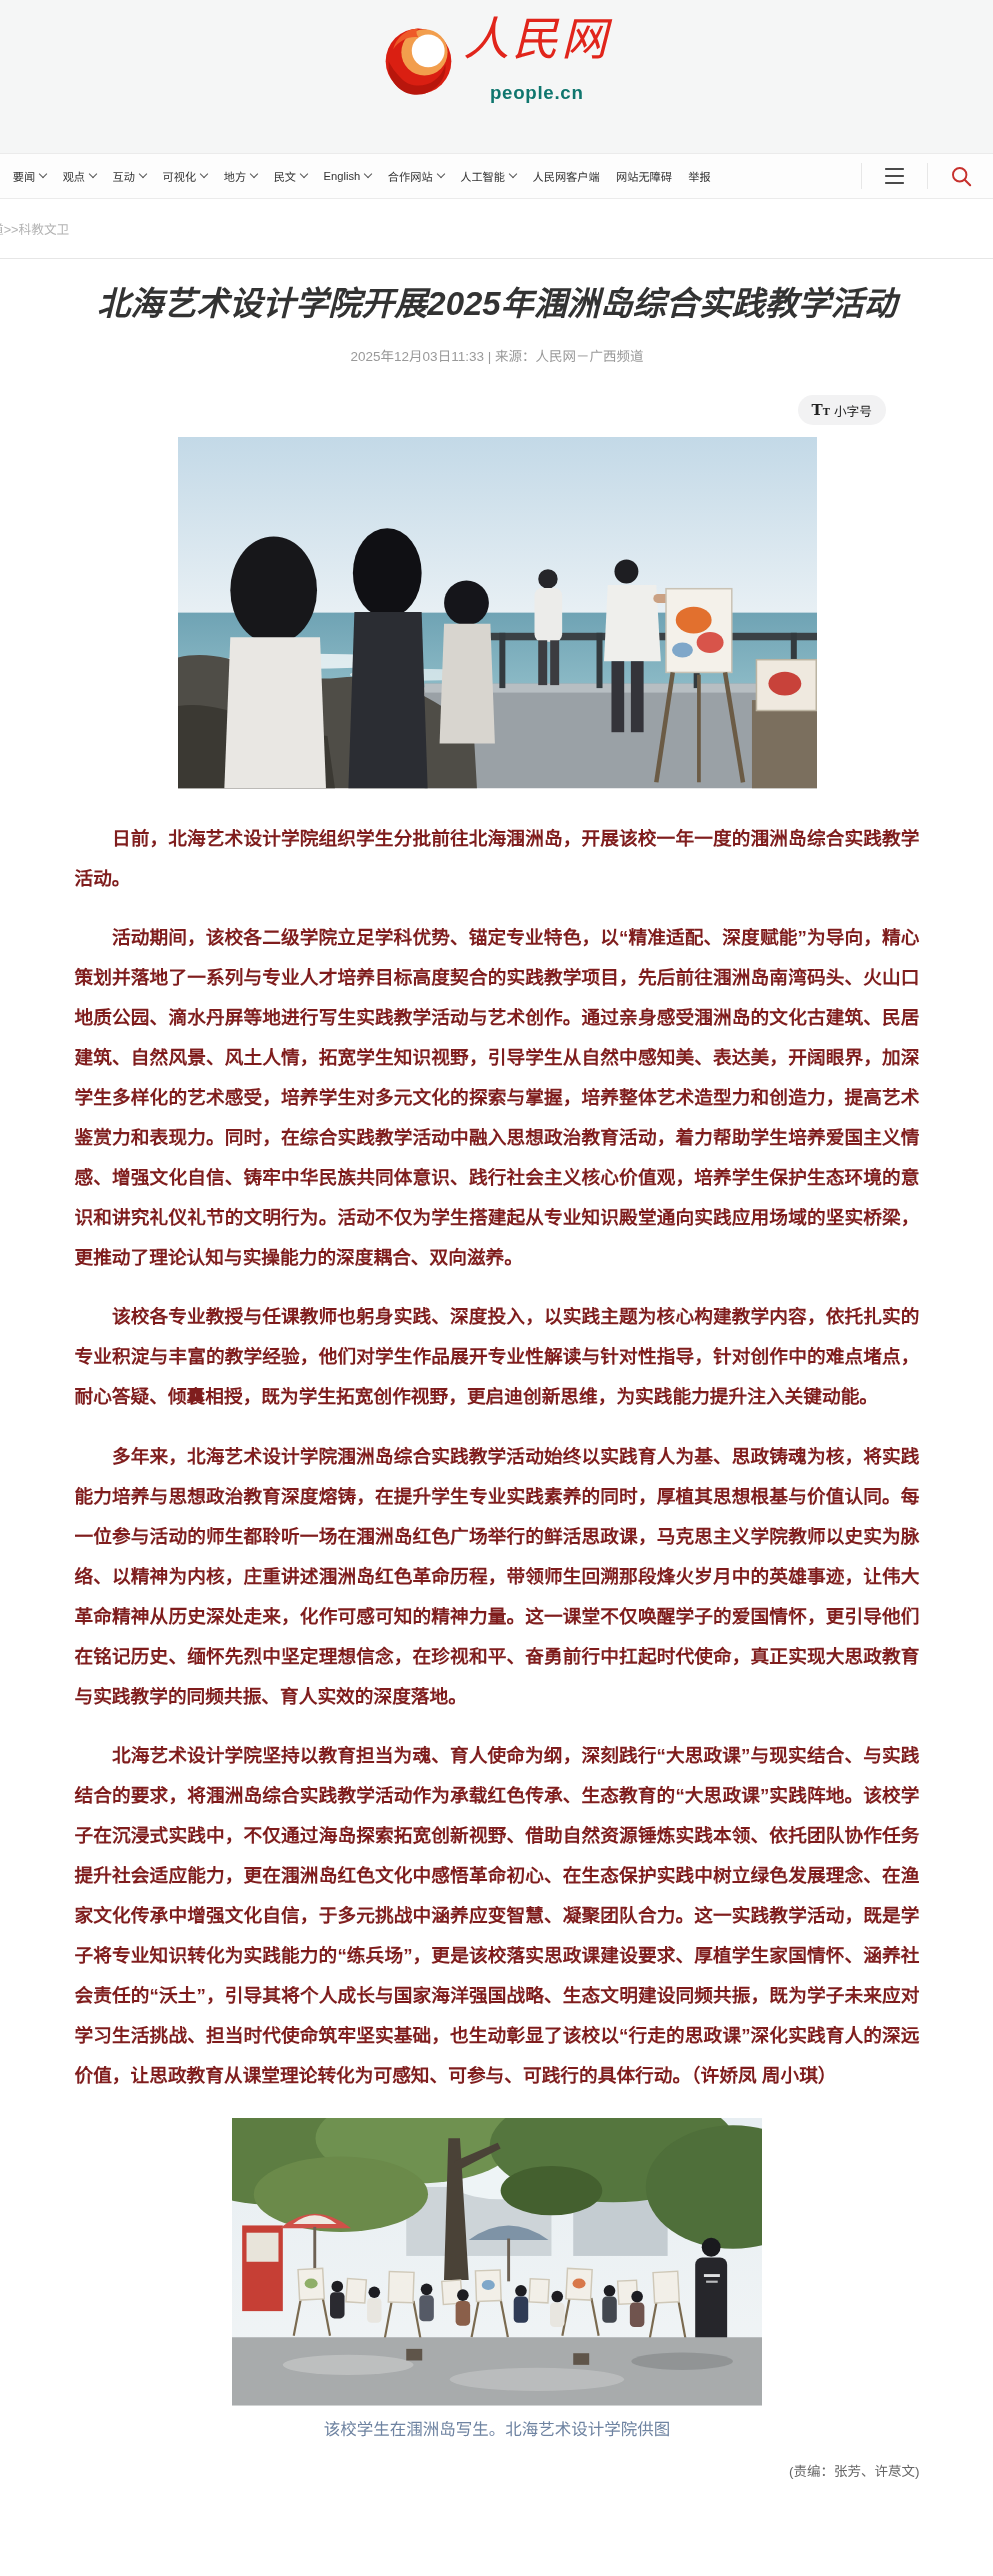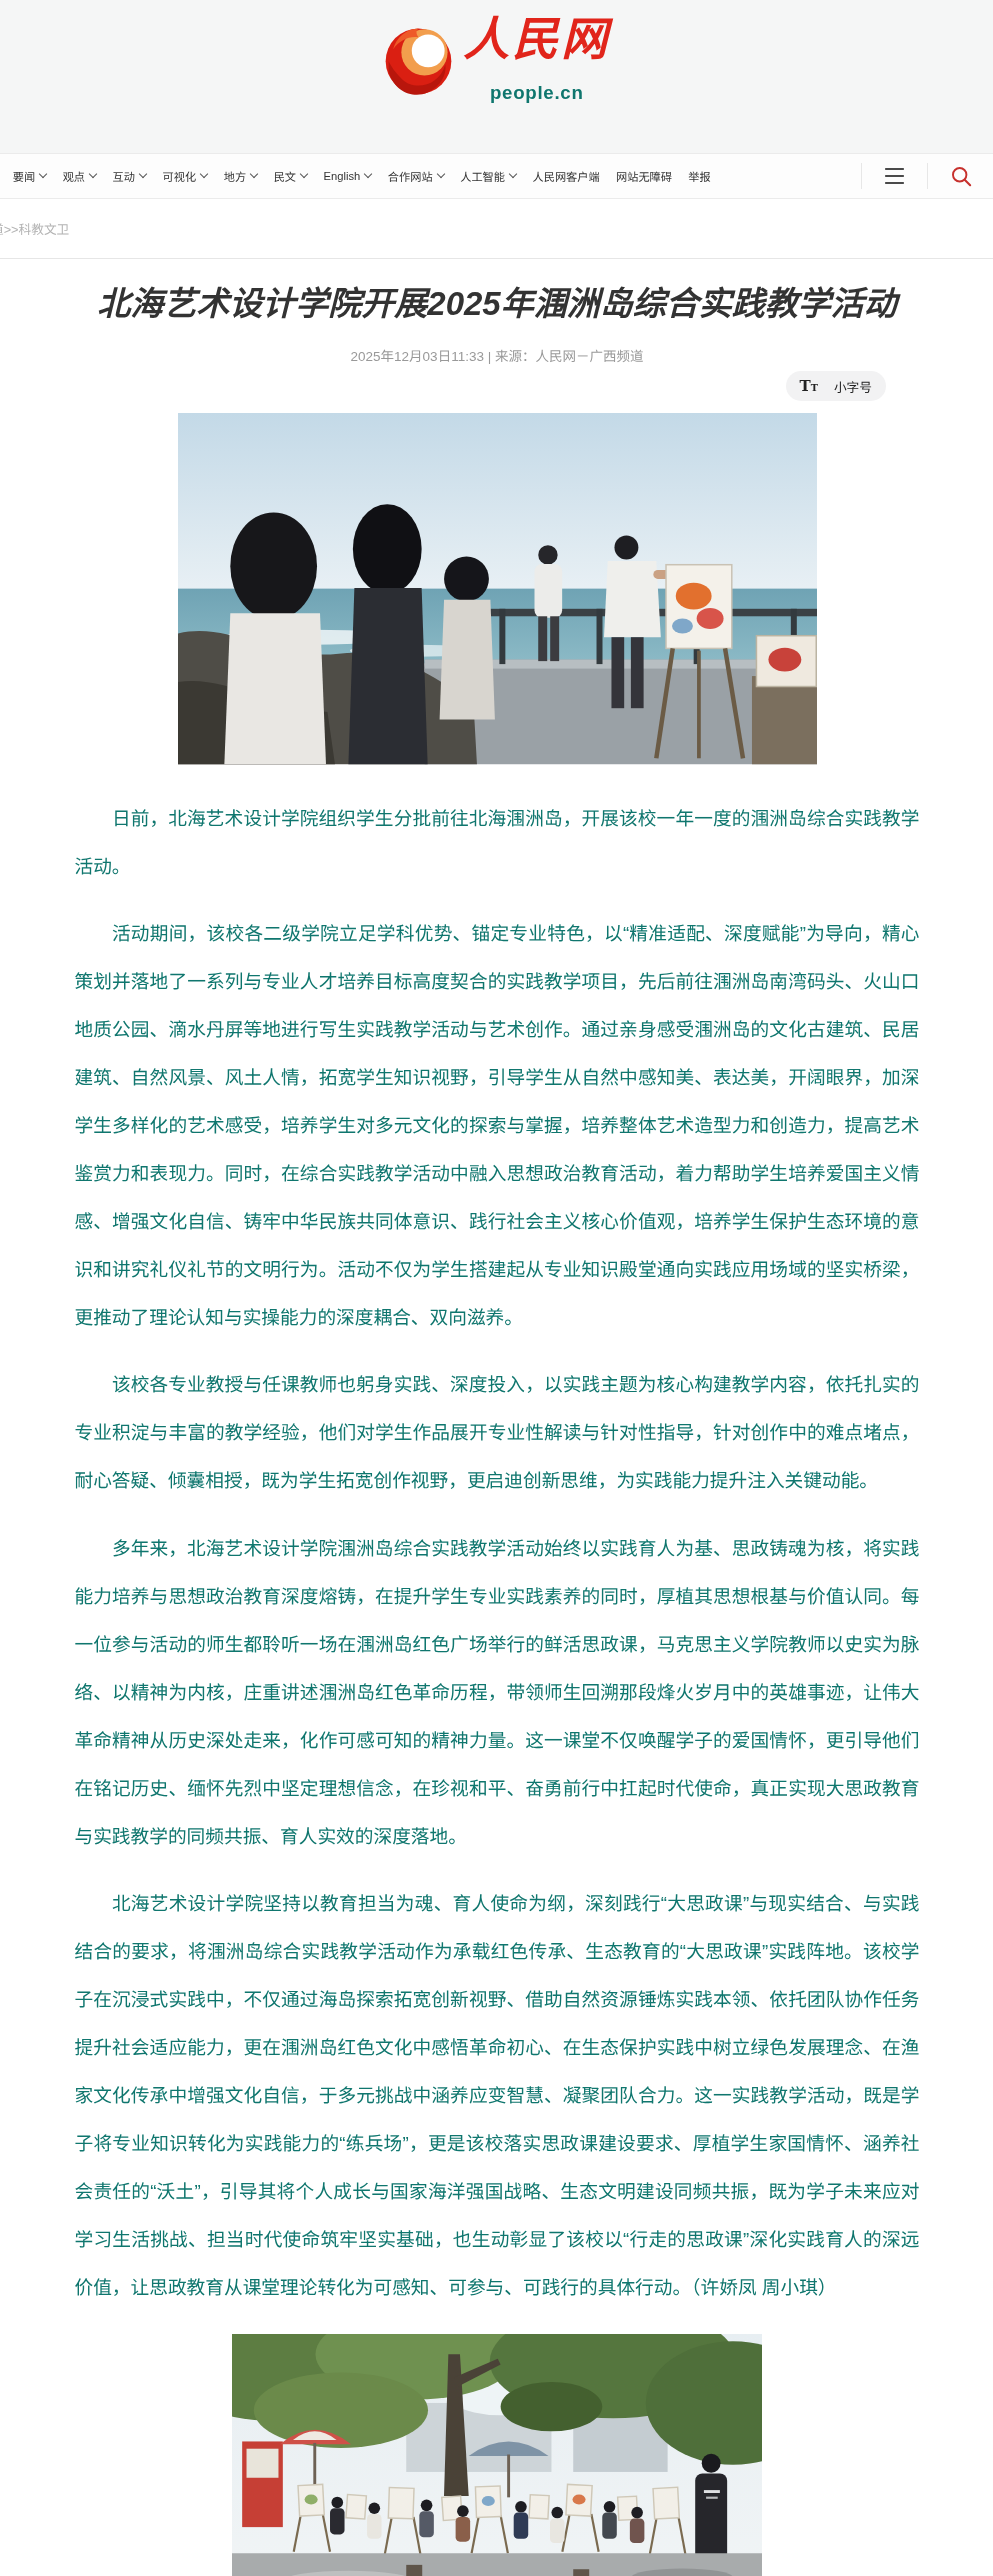--- a/index.html
+++ b/index.html
@@ -3,21 +3,21 @@
 <meta charset="utf-8">
 <style>
   * { box-sizing: border-box; margin: 0; padding: 0; }
   html,body { background:#fff; }
   body { width:994px; font-family:"Liberation Sans","DejaVu Sans",sans-serif; color:#333; }
 
   
   .banner { height:153px; background:#f5f6f6; display:flex; align-items:center; justify-content:center; }
   .logo { display:flex; align-items:flex-start; gap:10.5px; margin-top:-30px; cursor:pointer; }
   .logo-text { display:flex; flex-direction:column; align-items:center; }
-  .logo-cn { font-family:"DejaVu Serif","Liberation Serif",serif; font-weight:bold; font-style:italic;
+  .logo-cn { font-family:"DejaVu Serif","Liberation Serif",serif; font-weight:normal; font-style:italic;
              font-size:46px; color:#e1251b; letter-spacing:3px; line-height:1.05; }
   .logo-en { font-size:18.7px; font-weight:bold; color:#0f766e; letter-spacing:0.7px; margin-top:19px; }
 
   
   .nav { height:46px; background:#fdfdfd; border-top:0.7px solid #ebebeb; border-bottom:0.7px solid #ebebeb;
          display:flex; align-items:stretch; justify-content:space-between; }
   .nav-left { display:flex; align-items:center; padding-left:4.5px; }
   .nav-item { display:flex; align-items:center; padding:0 8.2px; font-size:11.2px; color:#333;
               text-decoration:none; white-space:nowrap; cursor:pointer; height:100%; }
   .chev { width:6px; height:6px; border-right:1.2px solid #555; border-bottom:1.2px solid #555;
@@ -30,36 +30,36 @@
 
   
   .crumb-row { height:60px; display:flex; align-items:center; overflow:hidden; border-bottom:0.7px solid #e6e6e6; }
   .crumb { font-size:12.7px; color:#b3b3b3; margin-left:-9px; white-space:nowrap; cursor:pointer; }
 
   
   .article { width:845px; margin:0 auto; padding-bottom:25.4px; }
   .title { margin-top:24px; font-size:33px; font-weight:bold; color:#333; text-align:center; line-height:1.3;font-style:italic; }
   .meta { margin-top:19.4px; text-align:center; font-size:13.5px; color:#999; }
   .toolbar { display:flex; justify-content:flex-end; padding-right:34px; margin-top:6px; }
-  .font-pill { display:flex; align-items:center; gap:16px; background:#f2f2f3; border:0; border-radius:15px;
+  .font-pill { display:flex; align-items:center; gap:4px; background:#f2f2f3; border:0; border-radius:15px;
                height:30px; padding:0 13.5px; font-size:12.7px; color:#222; cursor:pointer;
-               font-family:"Liberation Sans",sans-serif; }
+               font-family:"Liberation Sans",sans-serif;margin-top:24px; }
   .tt { font-family:"DejaVu Serif",serif; font-weight:bold; color:#222; }
   .tt .big { font-size:15px; } .tt .small { font-size:9.7px; }
 
   figure { text-align:center; }
   .fig1 { width:639px; margin:12px auto 0; }
   .fig2 { width:530px; margin:22.4px auto 0; }
   figure svg { display:block; width:100%; height:auto; }
   figcaption { margin-top:10.5px; font-family:"DejaVu Serif","Liberation Serif",serif;
                color:#6e83a1; font-size:17px; }
   .fig2 figcaption { font-size:16.5px; }
 
-  .body-text p { font-size:18.7px; line-height:48px; color:#0f766e; text-align:justify;
-                 text-indent:2em; margin-top:19.4px; }
+  .body-text p { font-size:18.7px; line-height:40px; color:#7f1d1d; text-align:justify;
+                 text-indent:2em; margin-top:19.4px;font-weight:bold; }
   .body-text p:first-child { margin-top:30px; }
 
   .editors { margin-top:19.4px; text-align:right; font-size:13.5px; color:#666; }
 </style>
 </head>
 <body>
 
 <header class="banner">
   <div class="logo">
     <svg width="69" height="94" viewBox="0 0 92 126">

